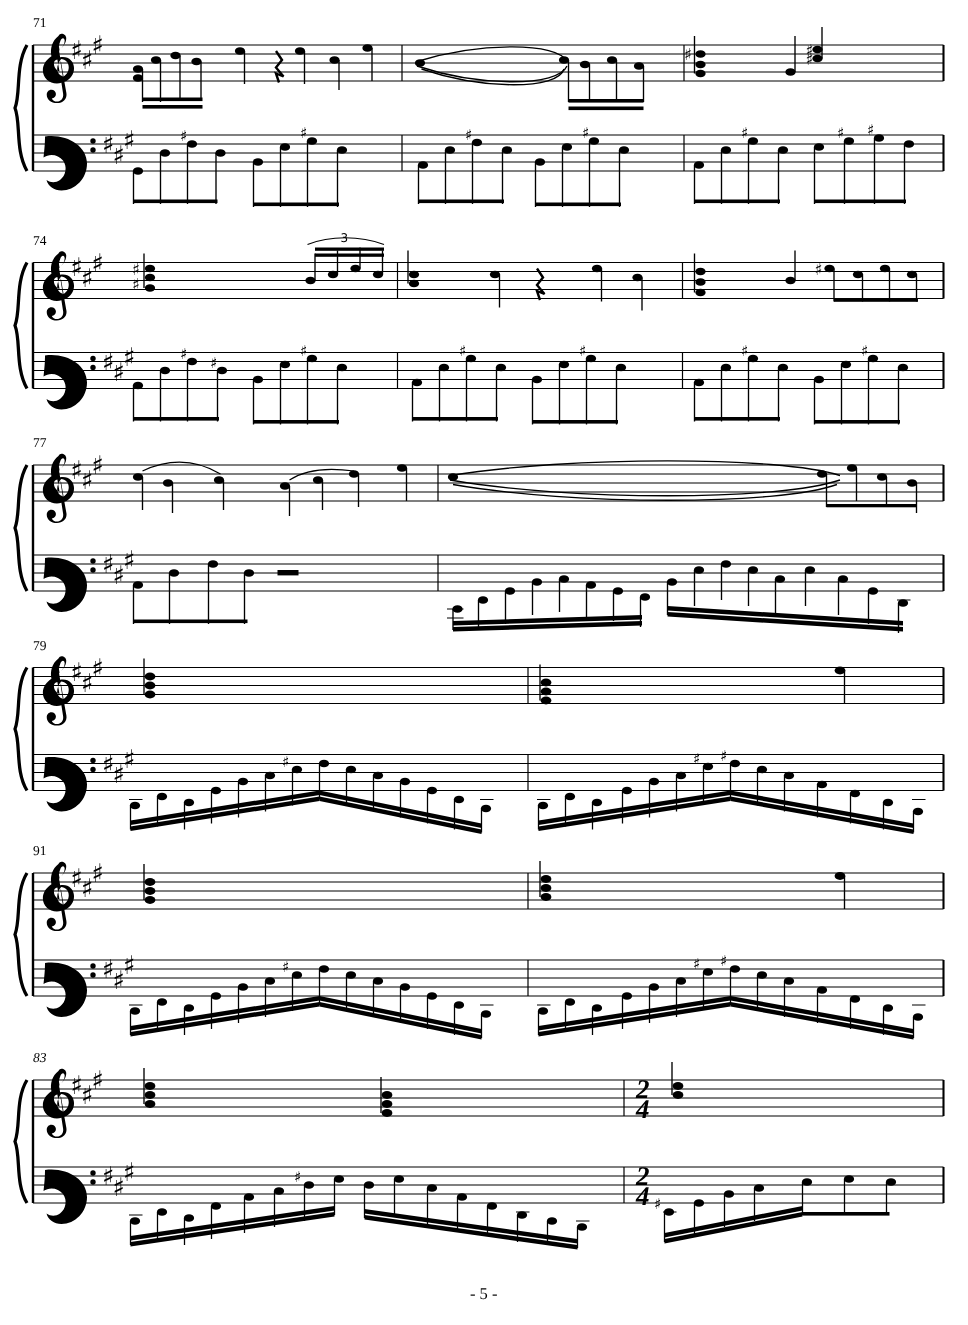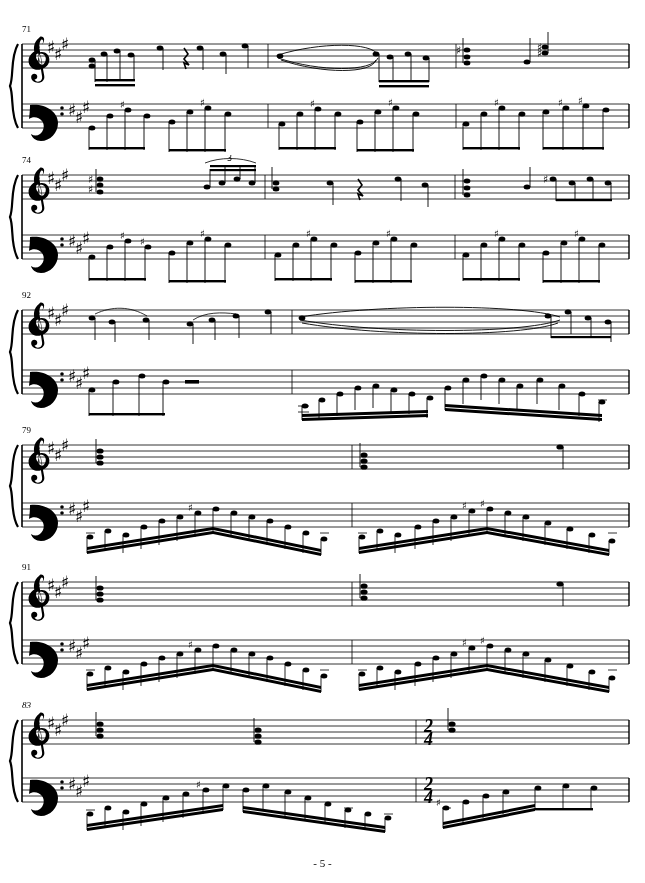--- a/index.html
+++ b/index.html
@@ -46,21 +46,21 @@
     font-size: 11px;
     font-family: "Liberation Serif", serif;
     color: #000;
   }
 </style>
 </head>
 <body>
 
 <div id="sheet">
 
-  <div class="system" style="top:24px;height:134px;">
+  <div class="system" style="top:10px;height:134px;">
     <span class="measure-number">71</span>
     <svg class="staff-svg" width="645" height="134" viewBox="0 0 645 134" xmlns="http://www.w3.org/2000/svg">
       <g stroke="#000" stroke-width="0.8">
 
         <line x1="22" y1="20" x2="629" y2="20"></line>
         <line x1="22" y1="26" x2="629" y2="26"></line>
         <line x1="22" y1="32" x2="629" y2="32"></line>
         <line x1="22" y1="38" x2="629" y2="38"></line>
         <line x1="22" y1="44" x2="629" y2="44"></line>
 
@@ -430,21 +430,21 @@
             <text x="386" y="82">♯</text>
           <text x="494" y="82">♯</text>
             <text x="574" y="82">♯</text>
           <text x="140" y="90">♯</text>
         </g>
       </g>
     </svg>
   </div>
 
   <div class="system" style="top:290px;height:135px;">
-    <span class="measure-number">92</span>
+    <span class="measure-number">77</span>
     <svg class="staff-svg" width="645" height="135" viewBox="0 0 645 135" xmlns="http://www.w3.org/2000/svg">
       <g stroke="#000" stroke-width="0.8">
         <line x1="22" y1="20" x2="629" y2="20"></line>
           <line x1="22" y1="26" x2="629" y2="26"></line>
         <line x1="22" y1="32" x2="629" y2="32"></line>
           <line x1="22" y1="38" x2="629" y2="38"></line>
         <line x1="22" y1="44" x2="629" y2="44"></line>
         <line x1="22" y1="80" x2="629" y2="80"></line>
           <line x1="22" y1="86" x2="629" y2="86"></line>
         <line x1="22" y1="92" x2="629" y2="92"></line>

